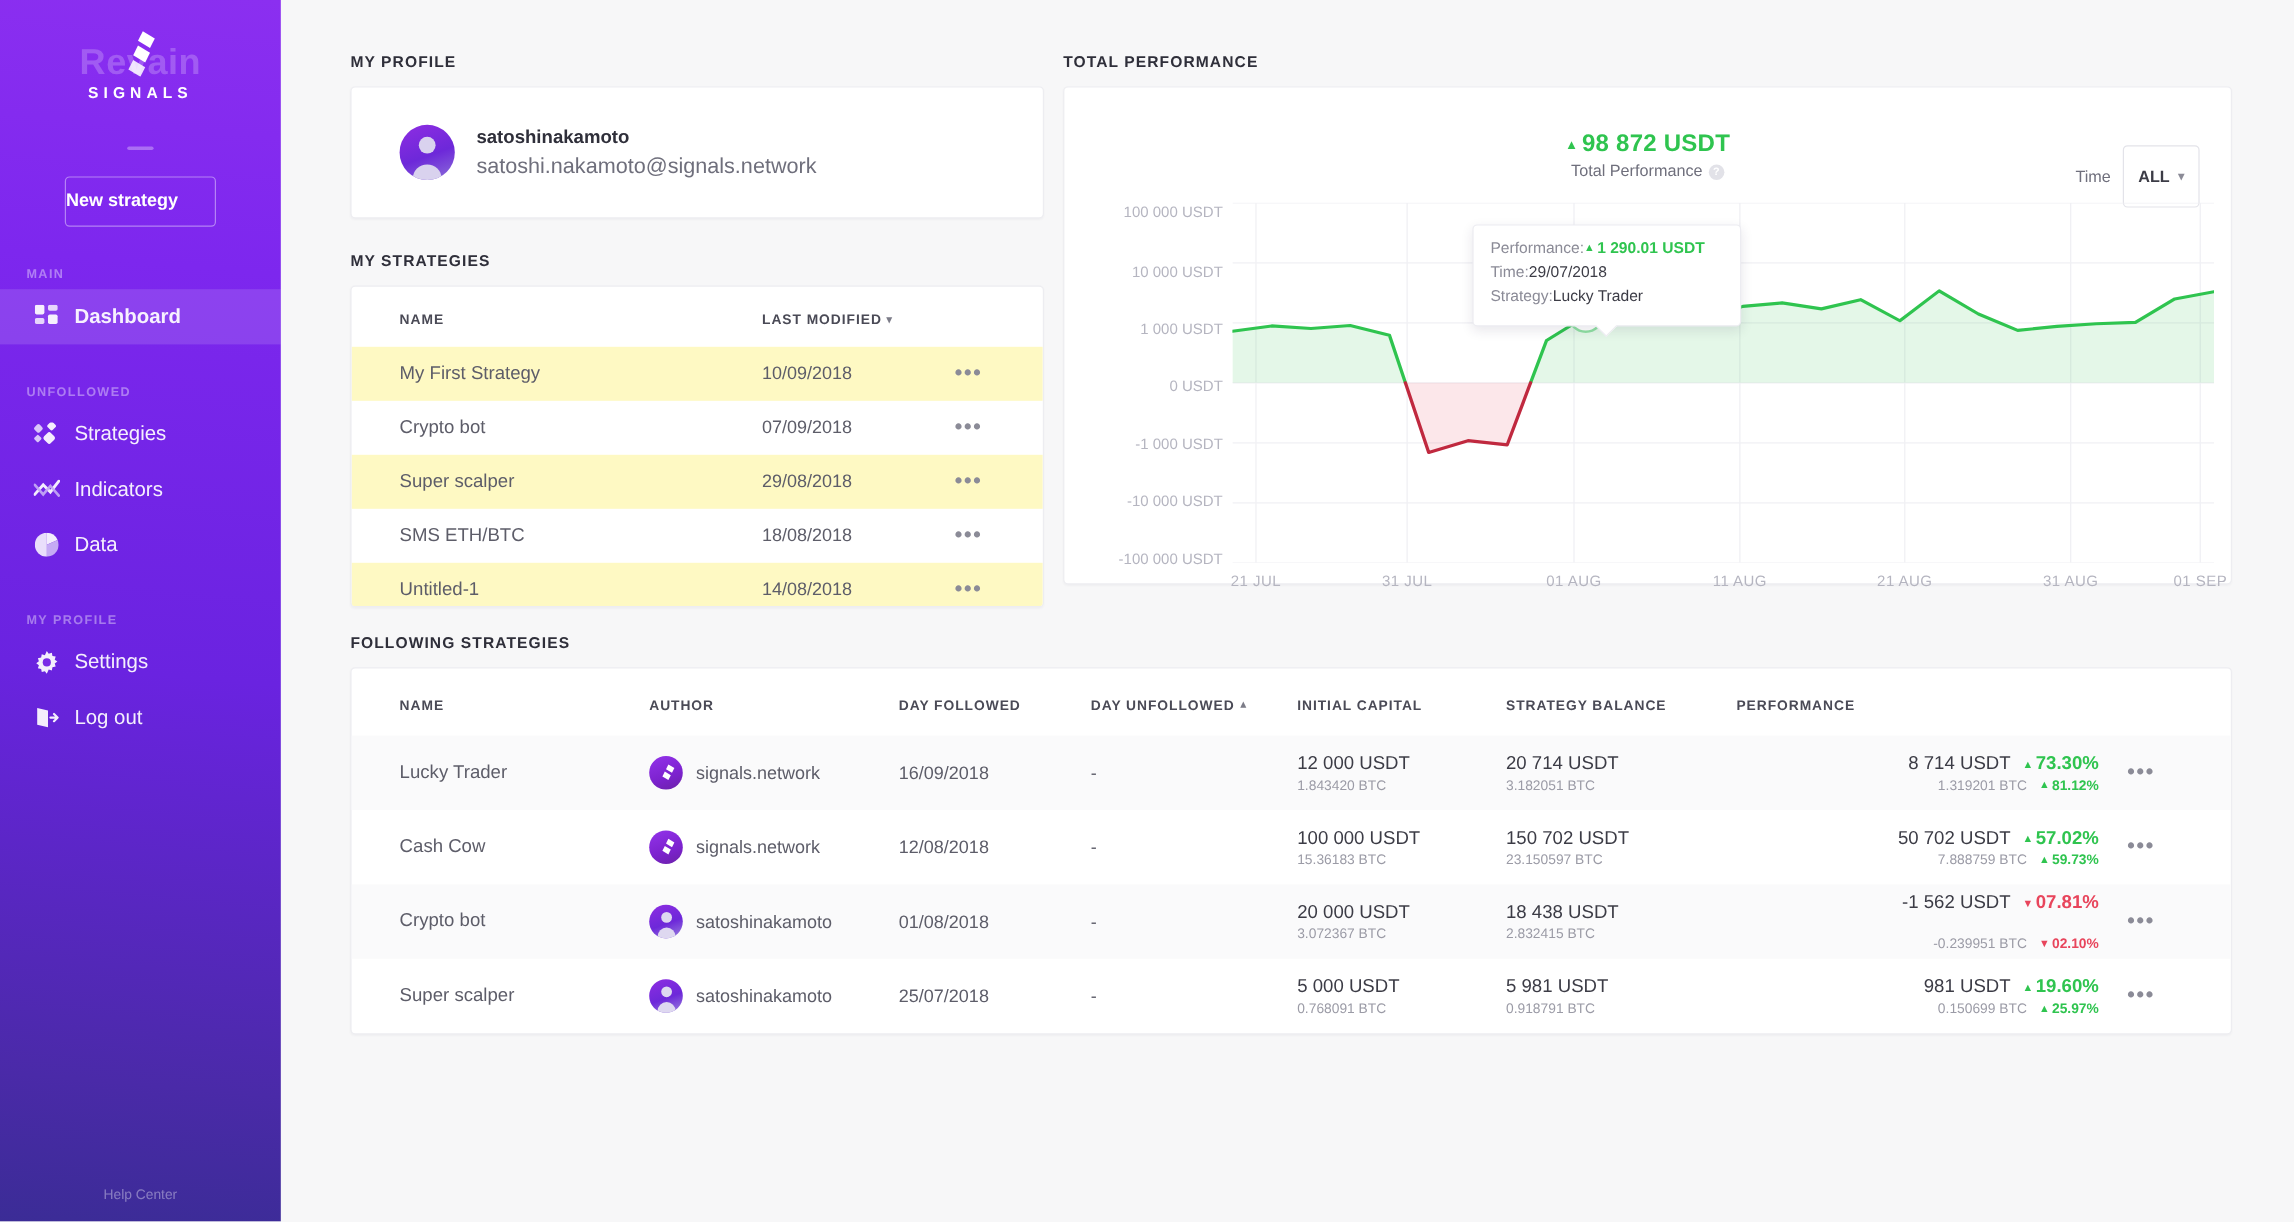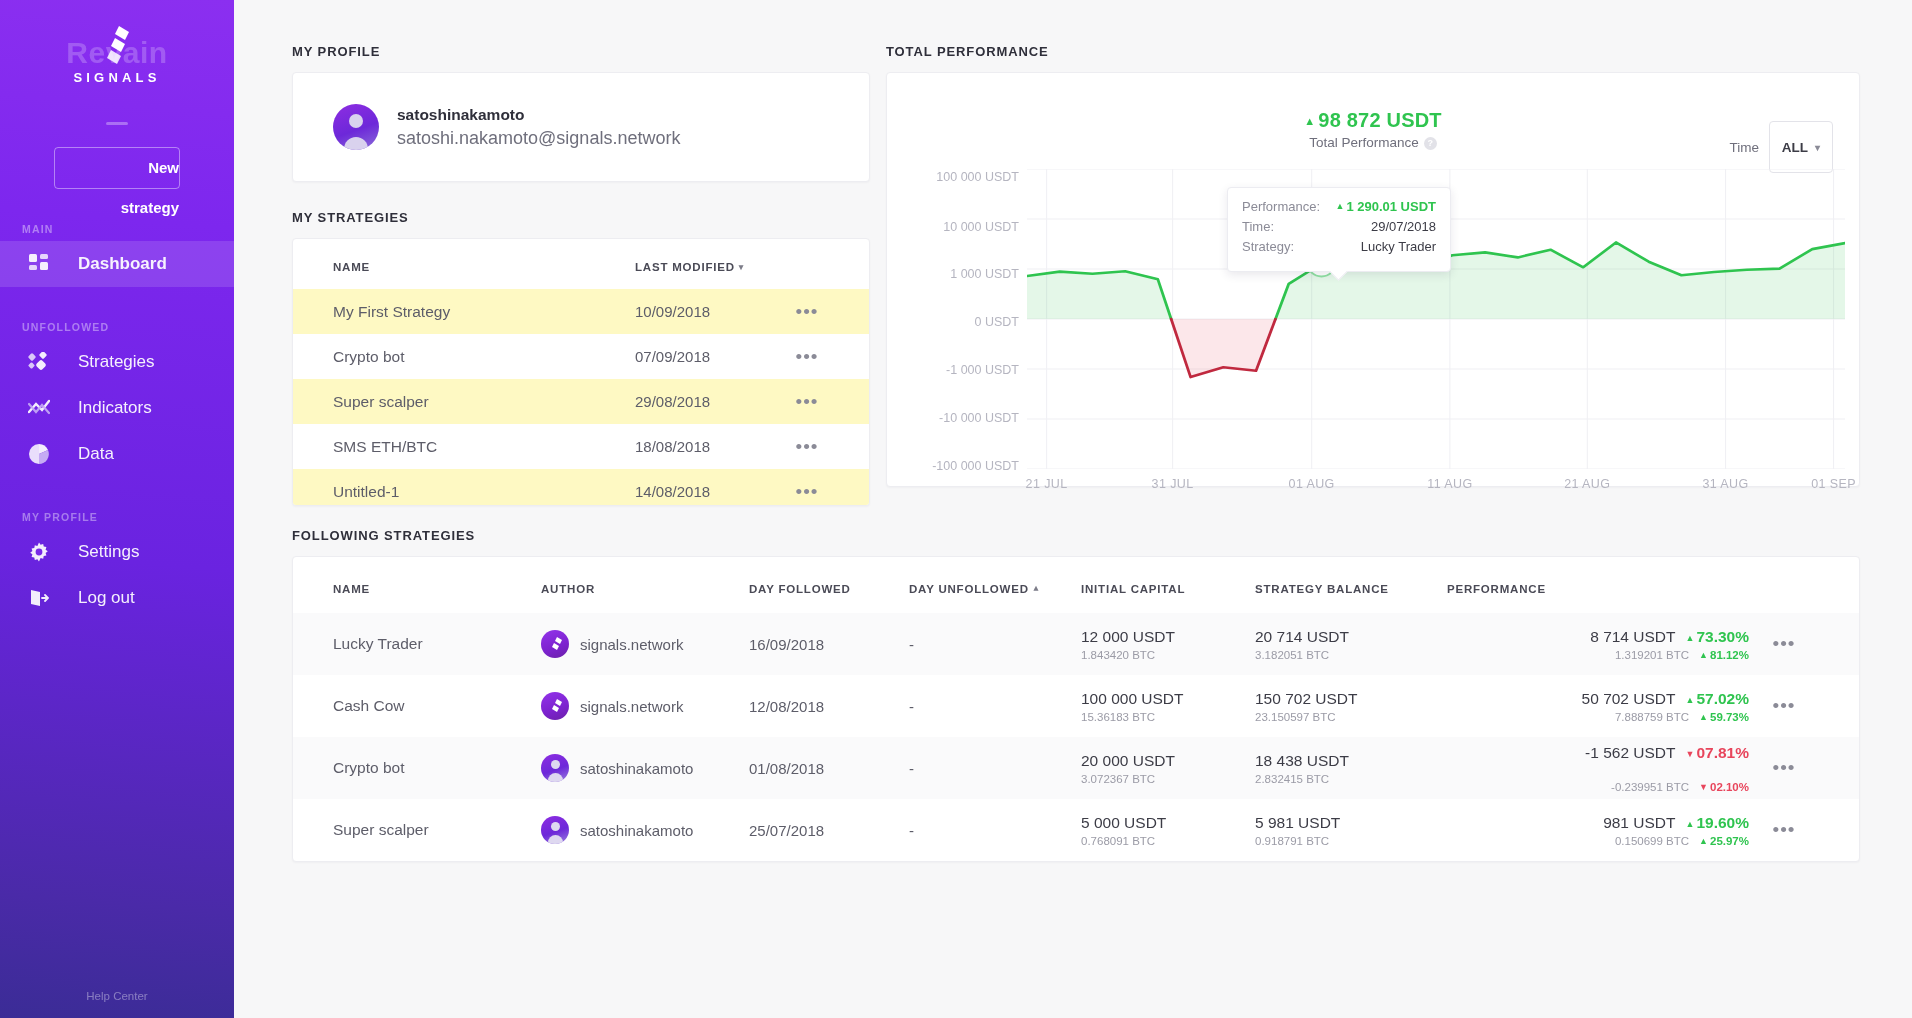--- a/index.html
+++ b/index.html
@@ -28,31 +28,30 @@
   .sb-logo-sub {
     position: absolute; top: 70px; left: 0; right: 0; text-align: center;
     font-size: 13px; font-weight: 700; letter-spacing: 4.2px; color: #fff;
   }
   .sb-collapse {
     width: 22px; height: 3px; background: rgba(255,255,255,.32);
     border-radius: 2px; margin: 14px auto 0;
   }
   .sb-newbtn {
     display: block; margin: 22px auto 0; width: 126px; height: 42px; line-height: 40px;
-    text-align: right; border: 1px solid rgba(255,255,255,.42); border-radius: 4px;
+    text-align: left; border: 1px solid rgba(255,255,255,.42); border-radius: 4px;
     color: #fff; font-size: 15px; font-weight: 700; background: transparent; cursor: pointer;
     font-family: inherit;
-    padding-left: 48px;
   }
   .sb-section {
     margin: 34px 0 6px 22px; font-size: 10.5px; font-weight: 700;
     letter-spacing: 1.2px; color: rgba(255,255,255,.40);
   }
   .sb-item {
-    display: flex; align-items: center; gap: 28px; height: 46px; padding-left: 28px;
+    display: flex; align-items: center; gap: 12px; height: 46px; padding-left: 28px;
     font-size: 17px; color: rgba(255,255,255,.93); cursor: pointer;
   }
   .sb-item.active { background: rgba(255,255,255,.13); font-weight: 700; }
   .sb-item .ico { width: 22px; height: 22px; flex: 0 0 22px; display: flex; align-items: center; justify-content: center; opacity: .92; }
   .sb-help {
     position: absolute; bottom: 16px; left: 0; right: 0; text-align: center;
     font-size: 11.5px; color: rgba(255,255,255,.38); cursor: pointer;
   }
 
   
@@ -117,21 +116,21 @@
   .ylabels { position: absolute; left: 0; top: 0; width: 132px; height: 300px; }
   .ylab { position: absolute; right: 0; font-size: 12.5px; color: #b5b5c0; transform: translateY(-50%); white-space: nowrap; }
   .plot { position: absolute; left: 140px; right: 0; top: 0; height: 300px; }
   .xlabels { position: absolute; left: 140px; right: 0; top: 308px; height: 26px; }
   .xlab { position: absolute; font-size: 12.5px; color: #b5b5c0; transform: translateX(-50%); white-space: nowrap; letter-spacing: .4px; }
   .tooltip {
     position: absolute; left: 200px; top: 18px; width: 224px; background: #fff;
     border: 1px solid #ececf1; border-radius: 4px; box-shadow: 0 3px 10px rgba(40,30,70,.10);
     padding: 11px 14px 12px; z-index: 5;
   }
-  .tt-row { display: flex; justify-content: space-between; align-items: baseline; margin-bottom: 5px; font-size: 13px; }
+  .tt-row { display: flex; justify-content: flex-start; align-items: baseline; margin-bottom: 5px; font-size: 13px; }
   .tt-row:last-child { margin-bottom: 0; }
   .tt-k { color: #8b8b97; }
   .tt-v { color: #3c3c46; }
   .tt-v.pos { color: #2fc44f; font-weight: 700; }
   .tt-v.pos .tri { font-size: 9px; vertical-align: 2px; margin-right: 2px; }
   .tt-arrow {
     position: absolute; bottom: -7px; left: 104px; width: 13px; height: 13px; background: #fff;
     border-right: 1px solid #ececf1; border-bottom: 1px solid #ececf1; transform: rotate(45deg);
   }
 

